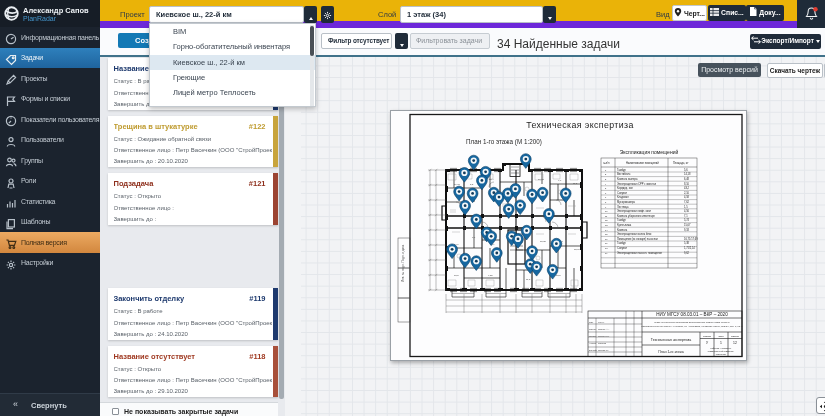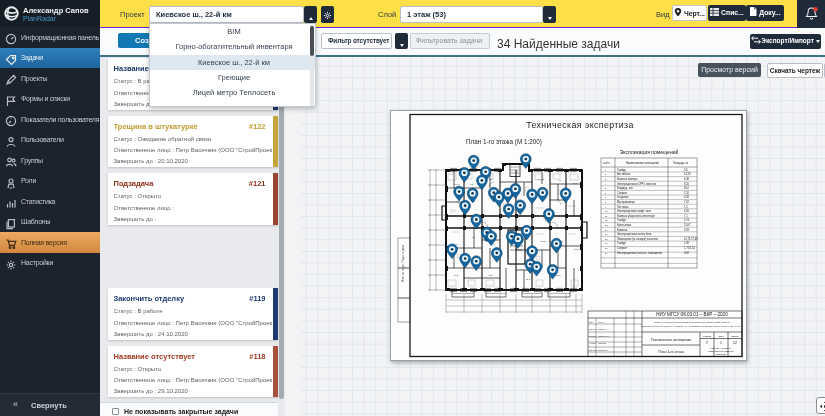--- a/index.html
+++ b/index.html
@@ -16,21 +16,21 @@
 .mi .mit { position:absolute; left:21px; top:6.5px; font-size:7px; color:#c3cbd3; white-space:nowrap; letter-spacing:-0.25px; }
 .mi.active { background:linear-gradient(#2e80bc,#1f649e); }
 .mi.active .mit { color:#eef4f8; }
 .mi.orange { background:linear-gradient(#ecaa62,#d2873e); }
 .mi.orange .mit { color:#3f2d15; }
 #side .foot { position:absolute; left:0; bottom:0; width:100px; height:23px; background:#222b36; border-top:1px solid #303b48; }
 #side .foot span { position:absolute; left:31px; top:7px; font-size:7.5px; color:#cdd4db; font-weight:bold; }
 #side .foot b { position:absolute; left:13px; top:5px; font-size:9px; color:#cdd4db; font-weight:normal; }
 
 
-#bar1 { position:absolute; left:100px; top:0; width:725px; height:28px; background:#fde047; border-bottom:1px solid #6d28d9; z-index:10; }
+#bar1 { position:absolute; left:100px; top:0; width:725px; height:28px; background:#eab308; border-bottom:7px solid #6d28d9; z-index:10; }
 #bar2 { position:absolute; left:100px; top:28px; width:725px; height:29px; background:#fafbfd; border-bottom:2px solid #40728a; z-index:10; }
 .lbl { position:absolute; font-size:7.5px; color:#2e3a46; }
 .field { position:absolute; background:#fff; border:1px solid #b9c0c7; border-radius:2px; font-size:7.5px; font-weight:bold; color:#1d2936; line-height:16px; padding-left:6px; white-space:nowrap; overflow:hidden; }
 .dkbtn { position:absolute; background:#1f2b39; border-radius:2px; color:#fff; text-align:center; white-space:nowrap; overflow:hidden; }
 .caret-up { width:0; height:0; border-left:2.5px solid transparent; border-right:2.5px solid transparent; border-bottom:3.5px solid #fff; display:inline-block; }
 .caret-dn { width:0; height:0; border-left:2.5px solid transparent; border-right:2.5px solid transparent; border-top:3.5px solid #fff; display:inline-block; }
 .whbtn { position:absolute; background:#fff; border:1px solid #c2c8ce; border-radius:2px; font-size:6.8px; font-weight:bold; color:#222; text-align:center; white-space:nowrap; overflow:hidden; }
 #bellbox { position:absolute; left:797px; top:0; width:28px; height:28px; background:#1f2b39; z-index:11; }
 #bellbox svg { position:absolute; left:6.5px; top:5.5px; }
 
@@ -56,21 +56,21 @@
 #sheet { position:absolute; left:89px; top:53px; width:357px; height:251px; box-shadow:1px 2px 4px rgba(0,0,0,0.3); }
 #btnver { position:absolute; left:397px; top:6px; width:63px; height:14px; background:#47525c; border-radius:2px; color:#eef1f3; font-size:7px; text-align:center; line-height:14px; white-space:nowrap; }
 #btndl { position:absolute; left:466px; top:5.5px; width:56px; height:15px; background:#fff; border:1px solid #b9c0c7; border-radius:2px; font-size:6.5px; font-weight:bold; color:#222; text-align:center; line-height:13px; white-space:nowrap; overflow:hidden; }
 #btndl2 { position:absolute; left:523px; top:5.5px; width:11px; height:15px; background:#fff; border:1px solid #b9c0c7; border-radius:2px; }
 #btndl2 i { display:block; margin:5.5px auto 0; width:0; height:0; border-left:2.5px solid transparent; border-right:2.5px solid transparent; border-top:3.5px solid #333; }
 #movebtn { position:absolute; left:515px; top:340px; width:19px; height:17px; background:#fff; border:1px solid #8a9097; border-radius:3px; }
 #movebtn svg { display:block; margin:1.5px auto; }
 
 
 #ddmenu { position:absolute; left:149px; top:23px; width:167px; height:84px; background:#fff; border:1px solid #c3c9cf; box-shadow:0 2px 5px rgba(0,0,0,0.25); z-index:40; overflow:hidden; }
-.ddi { height:15.3px; line-height:15.3px; padding-left:3px; font-size:7.5px; color:#3a4450; white-space:nowrap;text-align:center; }
+.ddi { height:15.3px; line-height:15.3px; padding-left:23px; font-size:7.5px; color:#3a4450; white-space:nowrap; }
 .ddi.sel { background:#dde8f1; }
 #ddscroll { position:absolute; right:1px; top:1px; width:4px; height:82px; background:#e4e7ea; z-index:41; }
 #ddscroll i { position:absolute; left:0; top:1px; width:4px; height:30px; background:#4a4f55; display:block; border-radius:2px; }
 </style></head>
 <body>
 <div id="app">
 
 <div id="canvas">
   <div id="sheet">
         <svg width="357" height="251" viewBox="0 0 357 251" style="position:absolute;left:0;top:0">
@@ -472,21 +472,21 @@
 
 <div id="bar1">
   <span class="lbl" style="left:20px;top:10px">Проект</span>
   <div class="field" style="left:49px;top:5.5px;width:155px;height:17px">Киевское ш., 22-й км</div>
   <div class="dkbtn" style="left:204px;top:5.5px;width:13px;height:17px"><span class="caret-up" style="margin-top:6px"></span></div>
   <div class="dkbtn" style="left:221px;top:5.5px;width:13px;height:17px"><svg width="9" height="9" viewBox="0 0 12 12" style="margin-top:4px">
           <circle cx="6" cy="6" r="1.6" fill="none" stroke="#fff" stroke-width="1.2"></circle>
           <path d="M6 1.2 L6 3 M6 9 L6 10.8 M1.2 6 L3 6 M9 6 L10.8 6 M2.6 2.6 L3.9 3.9 M8.1 8.1 L9.4 9.4 M9.4 2.6 L8.1 3.9 M3.9 8.1 L2.6 9.4" stroke="#fff" stroke-width="1.2"></path>
         </svg></div>
   <span class="lbl" style="left:278px;top:10px">Слой</span>
-  <div class="field" style="left:300px;top:5.5px;width:143px;height:17px">1 этаж (53)</div>
+  <div class="field" style="left:300px;top:5.5px;width:143px;height:17px">1 этаж (34)</div>
   <div class="dkbtn" style="left:443px;top:5.5px;width:13px;height:17px"><span class="caret-dn" style="margin-top:6.5px"></span></div>
   <span class="lbl" style="left:556px;top:10px">Вид</span>
   <div class="whbtn" style="left:572px;top:5px;width:35px;height:16px;line-height:15px"><svg width="8" height="9" viewBox="0 0 8 9" style="vertical-align:-1px">
           <path d="M4 8.6 C 2 6 .8 4.6 .8 3.2 A 3.2 3.2 0 1 1 7.2 3.2 C 7.2 4.6 6 6 4 8.6 Z" fill="#222"></path>
           <circle cx="4" cy="3.2" r="1.2" fill="#fff"></circle>
         </svg> Черт...</div>
   <div class="dkbtn" style="left:608px;top:5px;width:38px;height:16px;font-size:6.8px;font-weight:bold;line-height:16px"><svg width="9" height="8" viewBox="0 0 9 8" style="vertical-align:-1px">
           <rect x="0" y="0" width="9" height="8" fill="#fff" opacity="0.9"></rect>
           <path d="M0 2.6 H9 M0 5.2 H9 M3 0 V8" stroke="#1f2b39" stroke-width="0.8"></path>
         </svg> Спис...</div>

